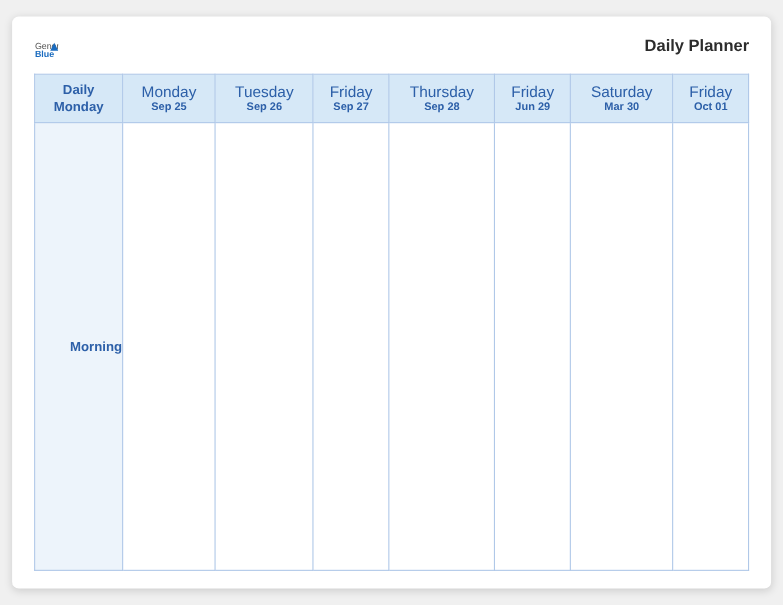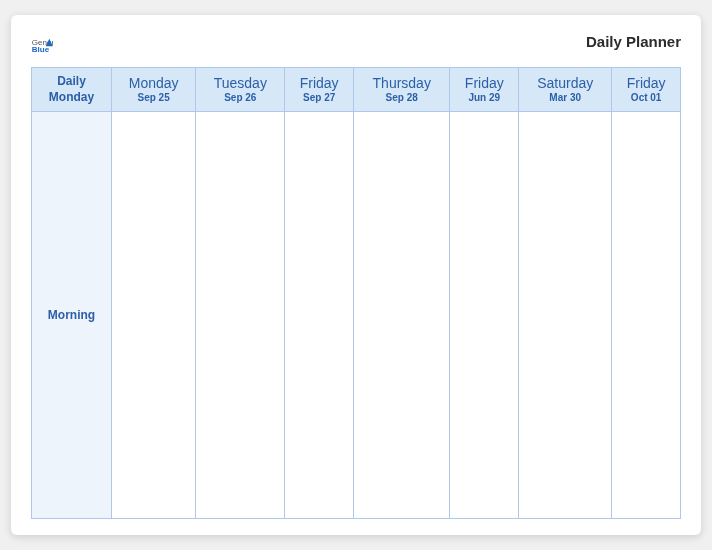--- a/index.html
+++ b/index.html
@@ -76,21 +76,21 @@
       color: #2c5fa8;
       line-height: 1.2;
     }
     .col-label-date {
       font-size: 10px;
       color: #2c5fa8;
       line-height: 1.2;
     }
     .row-label {
       background: #edf4fb;
-      text-align: center;
+      text-align: right;
       vertical-align: middle;
       font-size: 12px;
       font-weight: bold;
       color: #2c5fa8;
       width: 80px;
     }
     .cell-empty {
       background: #fff;
       min-height: 100px;
     }

